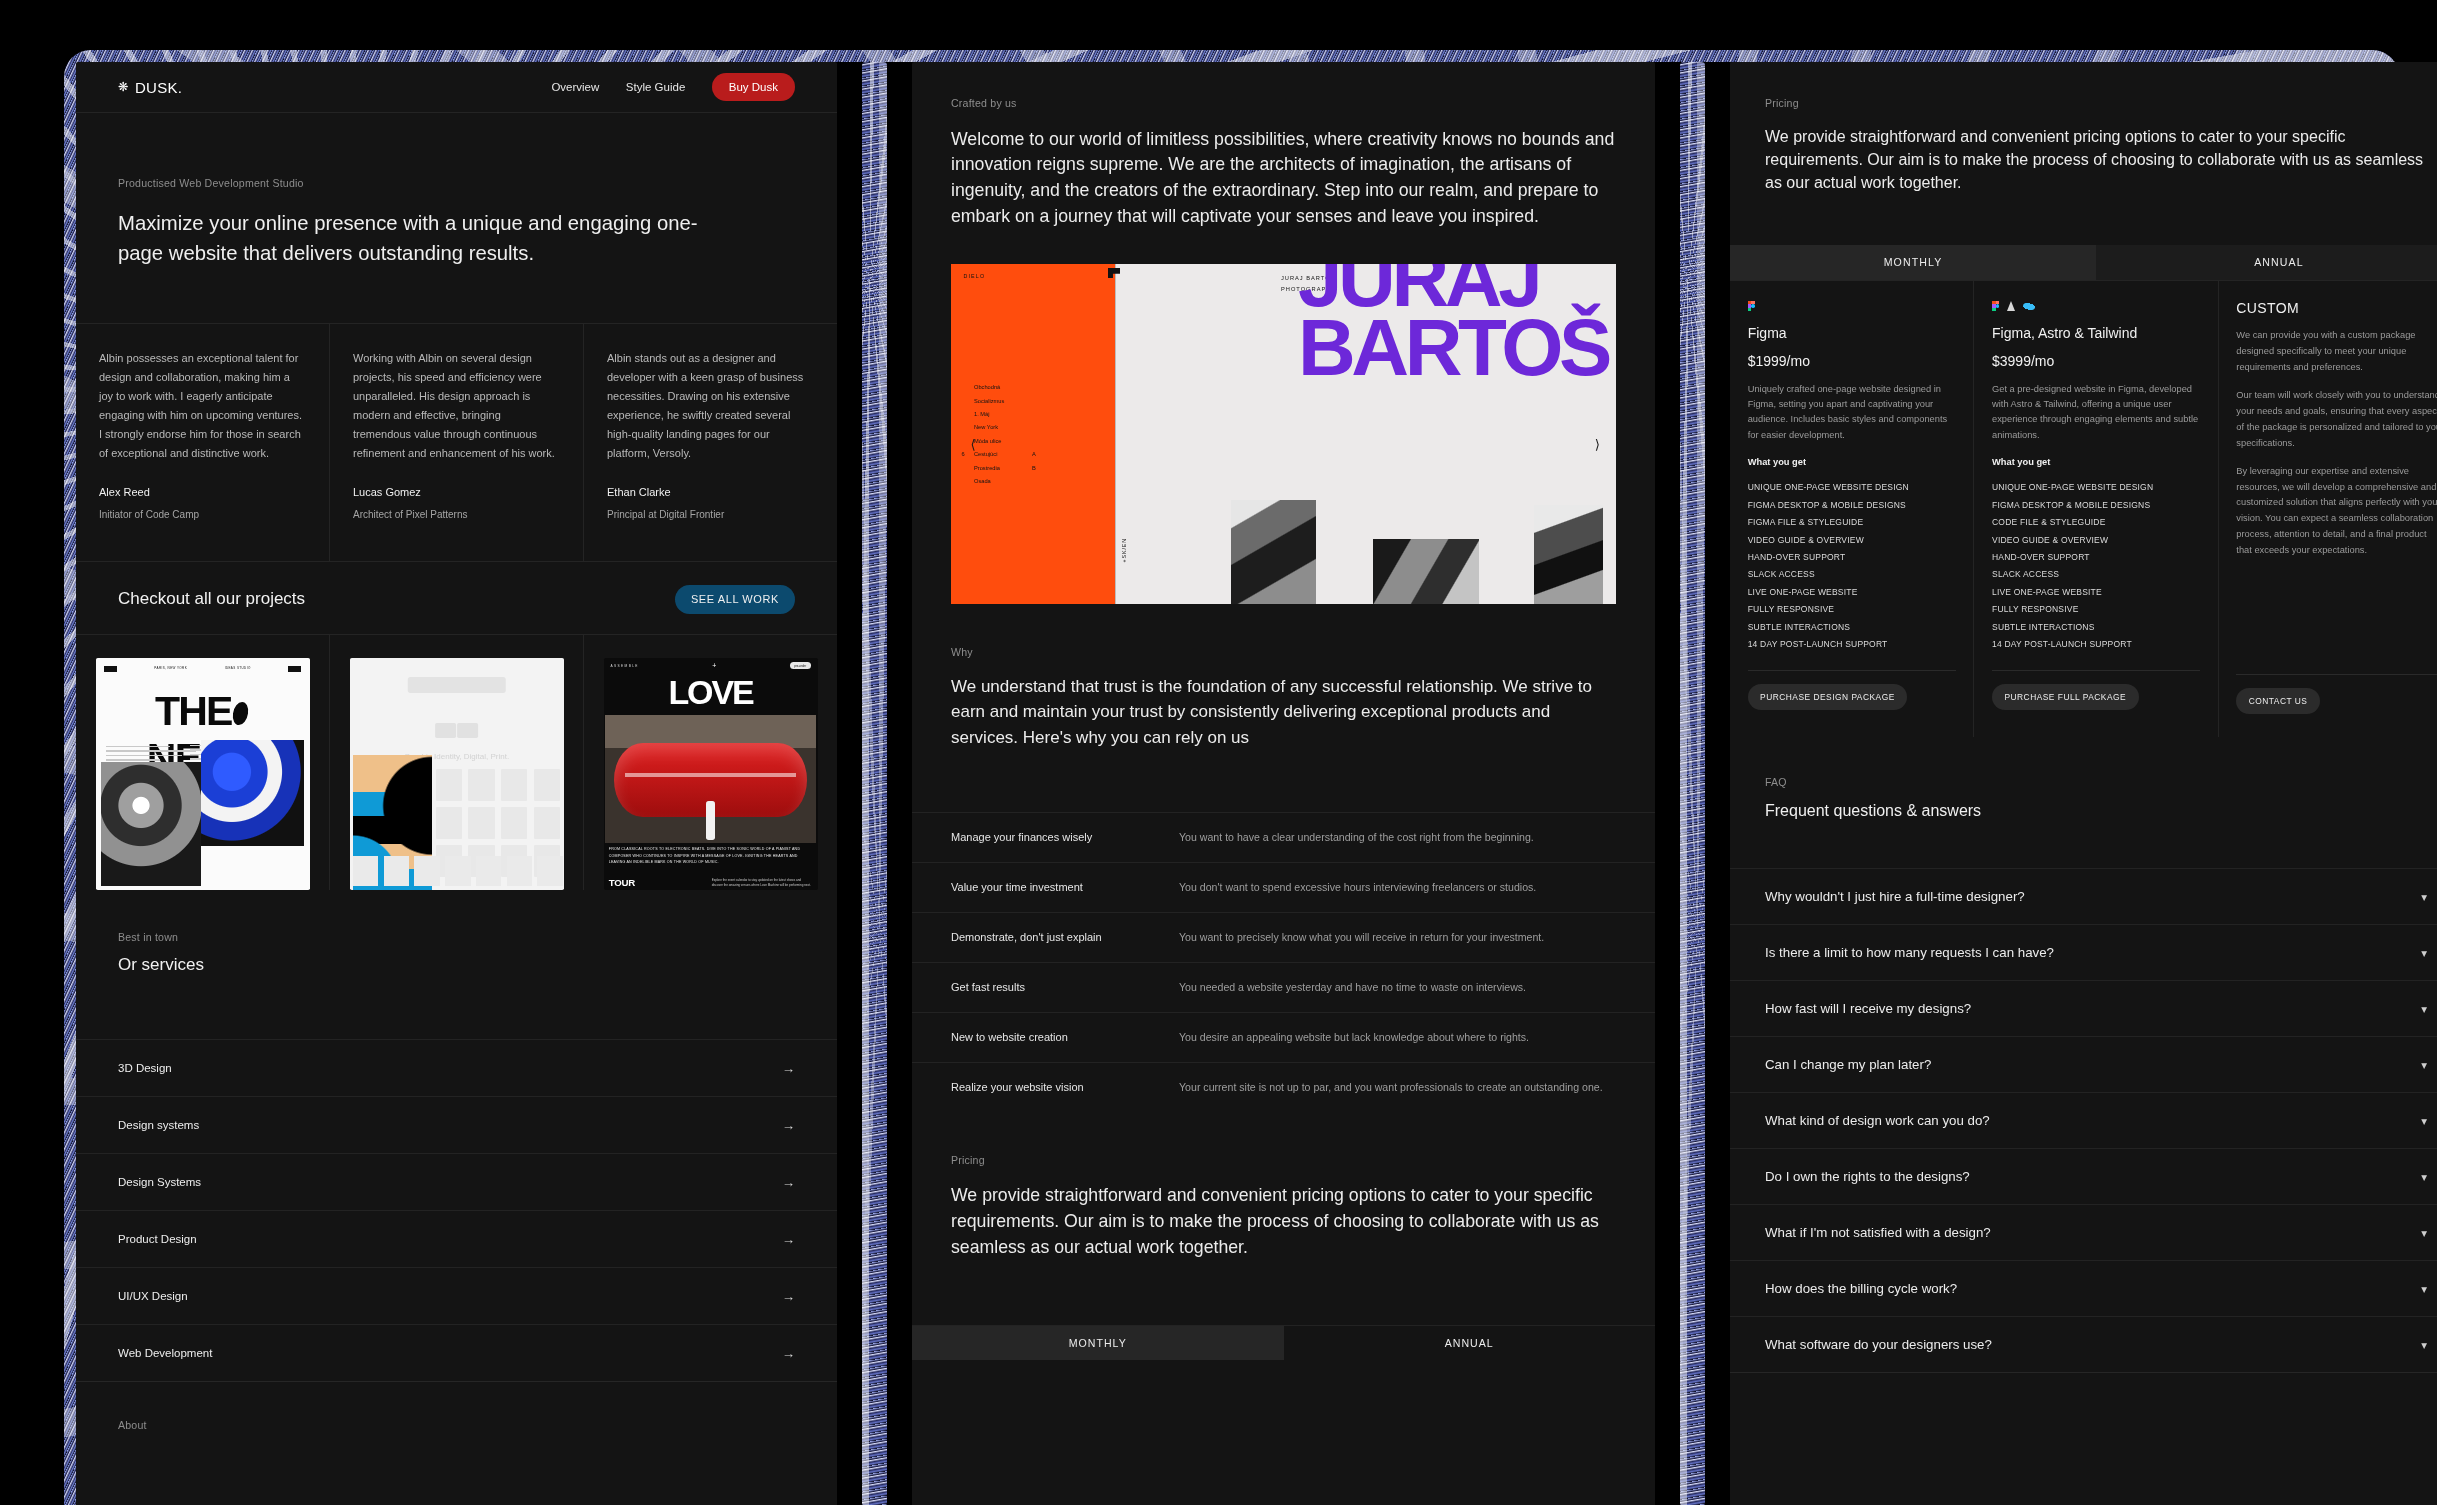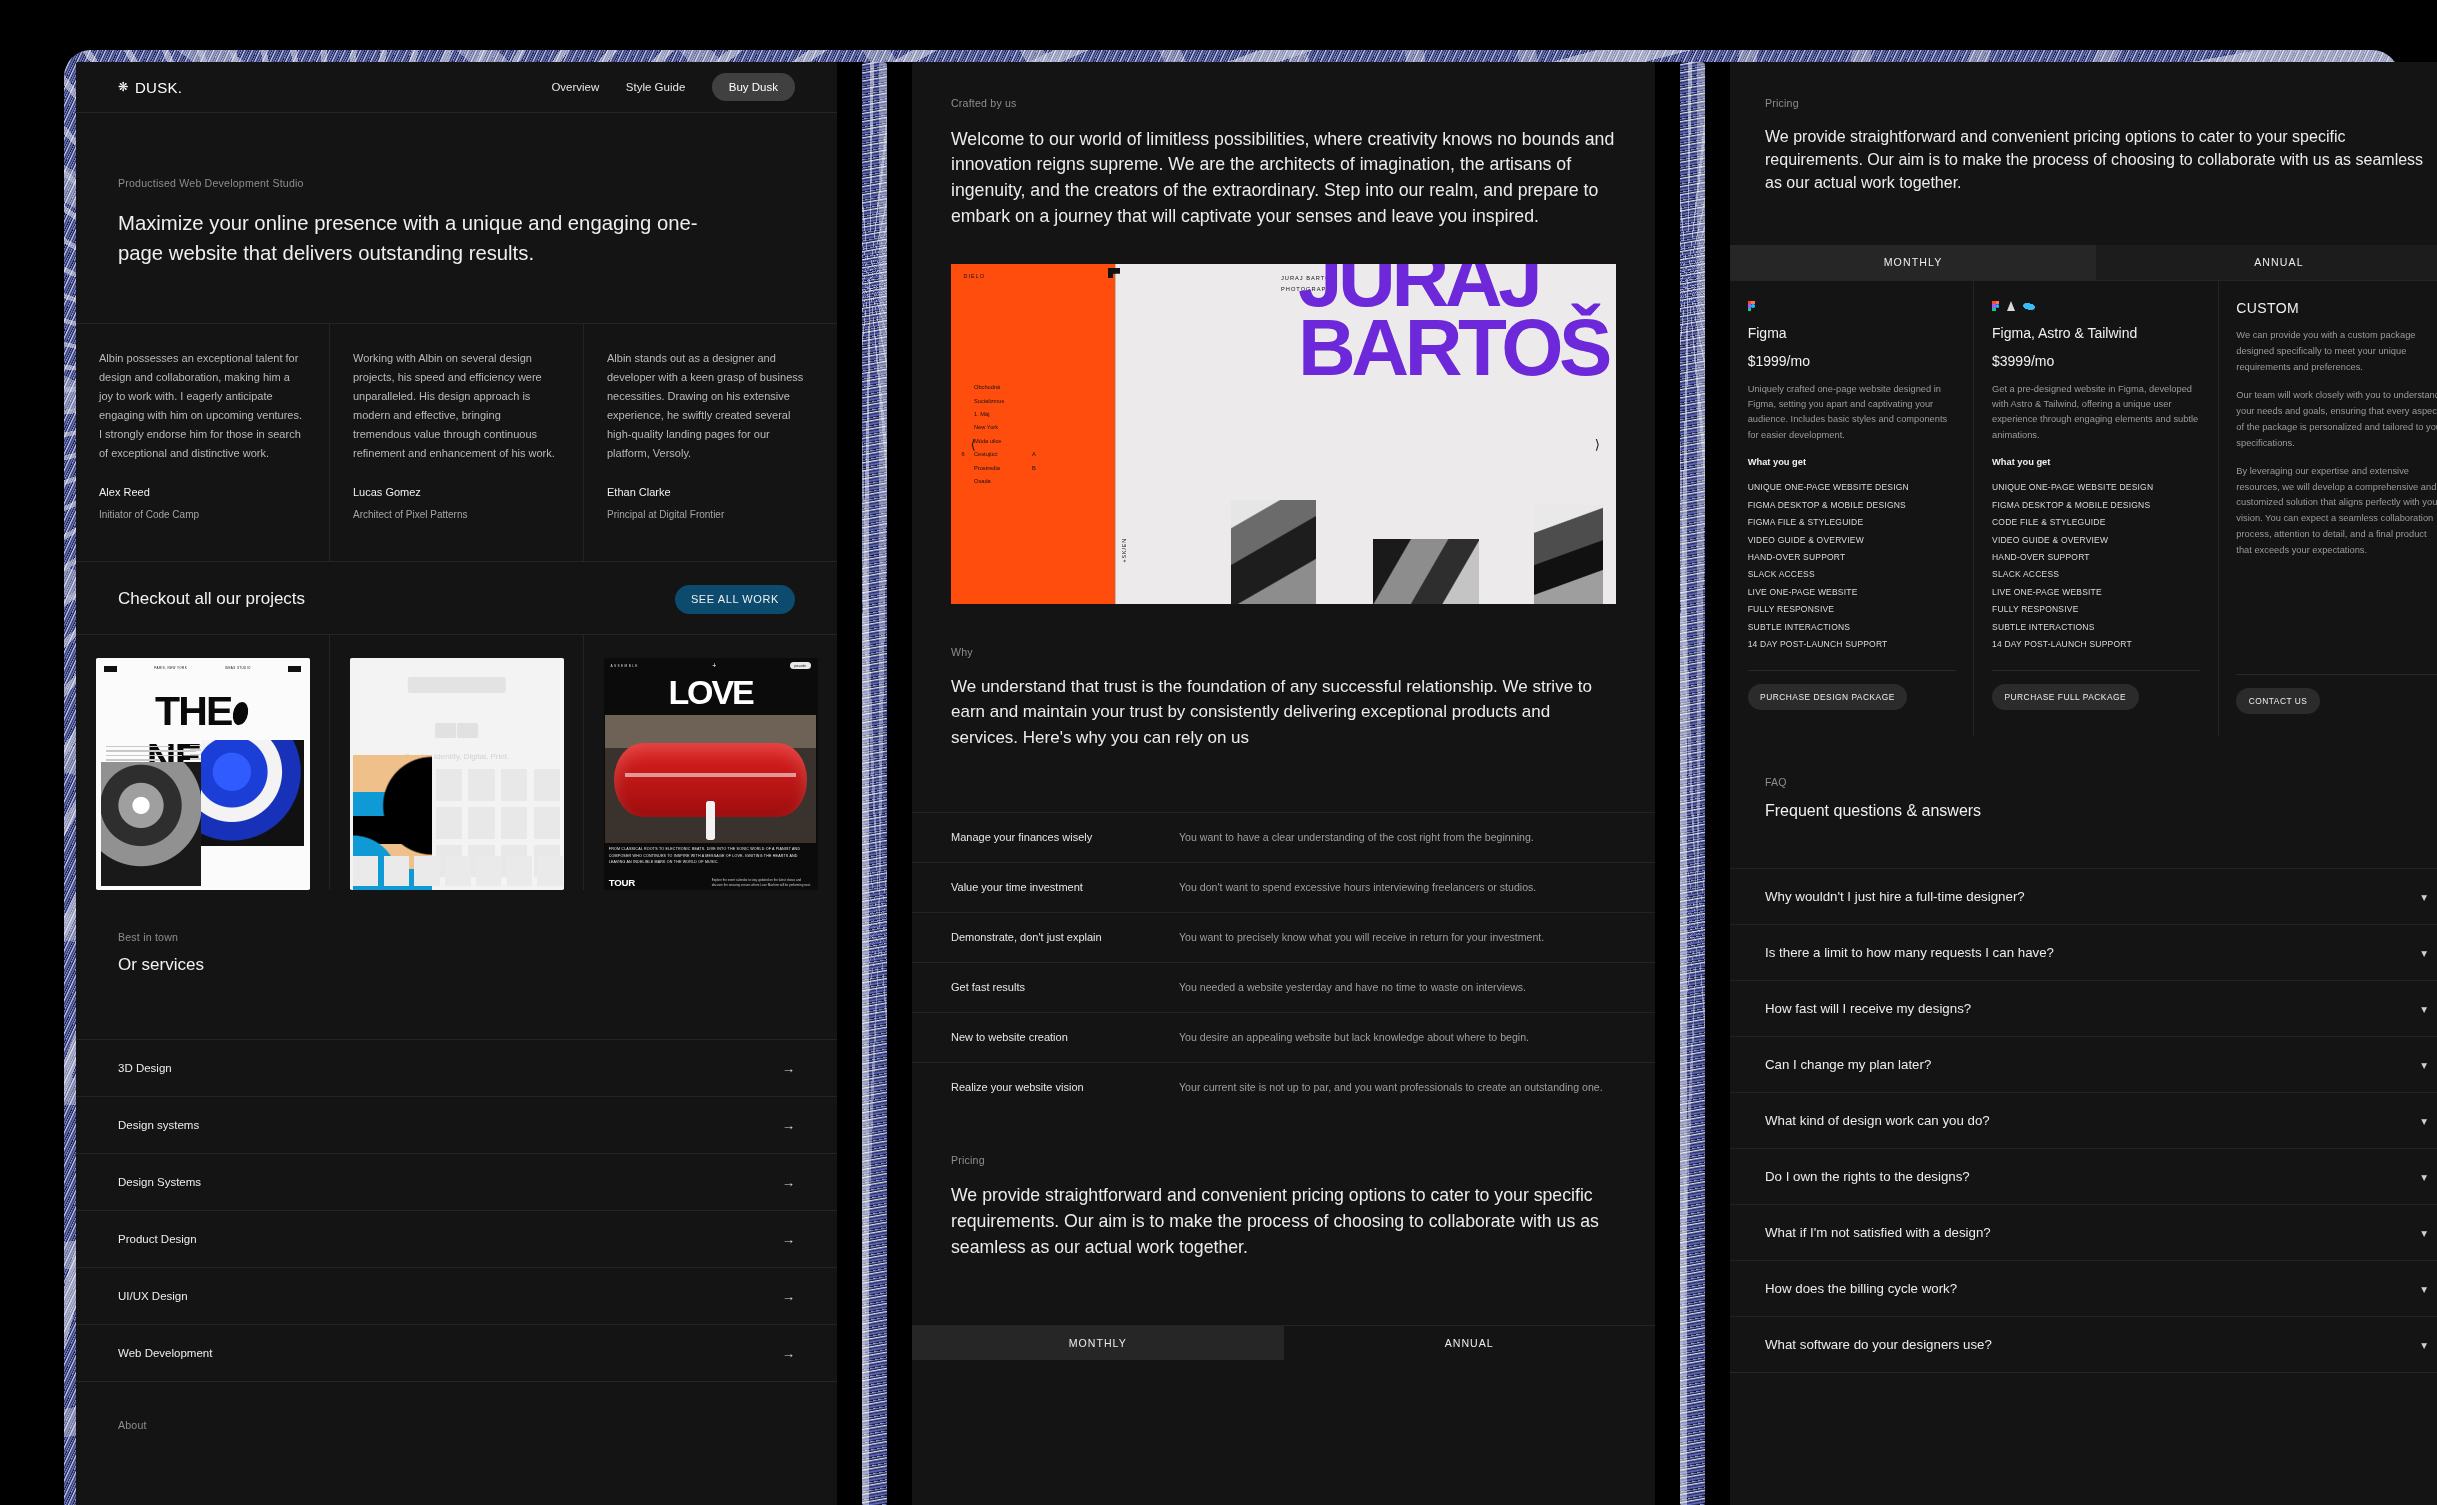--- a/index.html
+++ b/index.html
@@ -67,21 +67,21 @@
   
   .navbar{
     height:51px; display:flex; align-items:center; justify-content:space-between;
     padding:0 42px; border-bottom:0.9px solid #242424;
   }
   .brand{ display:flex; align-items:center; gap:6.2px; font-size:15px; color:#fff; letter-spacing:0.3px; }
   .brand .star{ font-size:12.4px; color:#fff; line-height:1; }
   .navlinks{ display:flex; align-items:center; gap:26.5px; }
   .navlink{ font-size:11.5px; color:#e6e6e6; }
   .btn-pill{
-    background:#404040; color:#fff; font-size:11.5px; padding:8px 17px; border-radius:16px;
+    background:#b91c1c; color:#fff; font-size:11.5px; padding:8px 17px; border-radius:16px;
     border:none; white-space:nowrap;
   }
   .hero{ padding:64px 42px 0 42px; }
   .hero h1{ font-size:20.3px; line-height:1.45; font-weight:400; color:#efefef; margin-top:20.3px; max-width:584px;}
 
   .testi-wrap{ margin-top:55px; border-top:0.9px solid #242424; border-bottom:0.9px solid #242424; display:flex; }
   .testi{ flex:1; padding:25px 23px 41px 23px; border-right:0.9px solid #242424; }
   .testi:last-child{ border-right:none; }
   .testi p{ font-size:11px; line-height:1.72; color:#b9b9b9; }
   .testi .who{ margin-top:23px; font-size:11px; color:#f0f0f0; }
@@ -518,21 +518,21 @@
         <div class="why-row">
           <span class="k">Demonstrate, don't just explain</span>
           <span class="v">You want to precisely know what you will receive in return for your investment.</span>
         </div>
         <div class="why-row">
           <span class="k">Get fast results</span>
           <span class="v">You needed a website yesterday and have no time to waste on interviews.</span>
         </div>
         <div class="why-row">
           <span class="k">New to website creation</span>
-          <span class="v">You desire an appealing website but lack knowledge about where to begin.</span>
+          <span class="v">You desire an appealing website but lack knowledge about where to rights.</span>
         </div>
         <div class="why-row">
           <span class="k">Realize your website vision</span>
           <span class="v">Your current site is not up to par, and you want professionals to create an outstanding one.</span>
         </div>
       </div>
 
       <div class="pricing-sec">
         <div class="eyebrow">Pricing</div>
         <div class="mid-lead">We provide straightforward and convenient pricing options to cater to your specific requirements. Our aim is to make the process of choosing to collaborate with us as seamless as our actual work together.</div>

